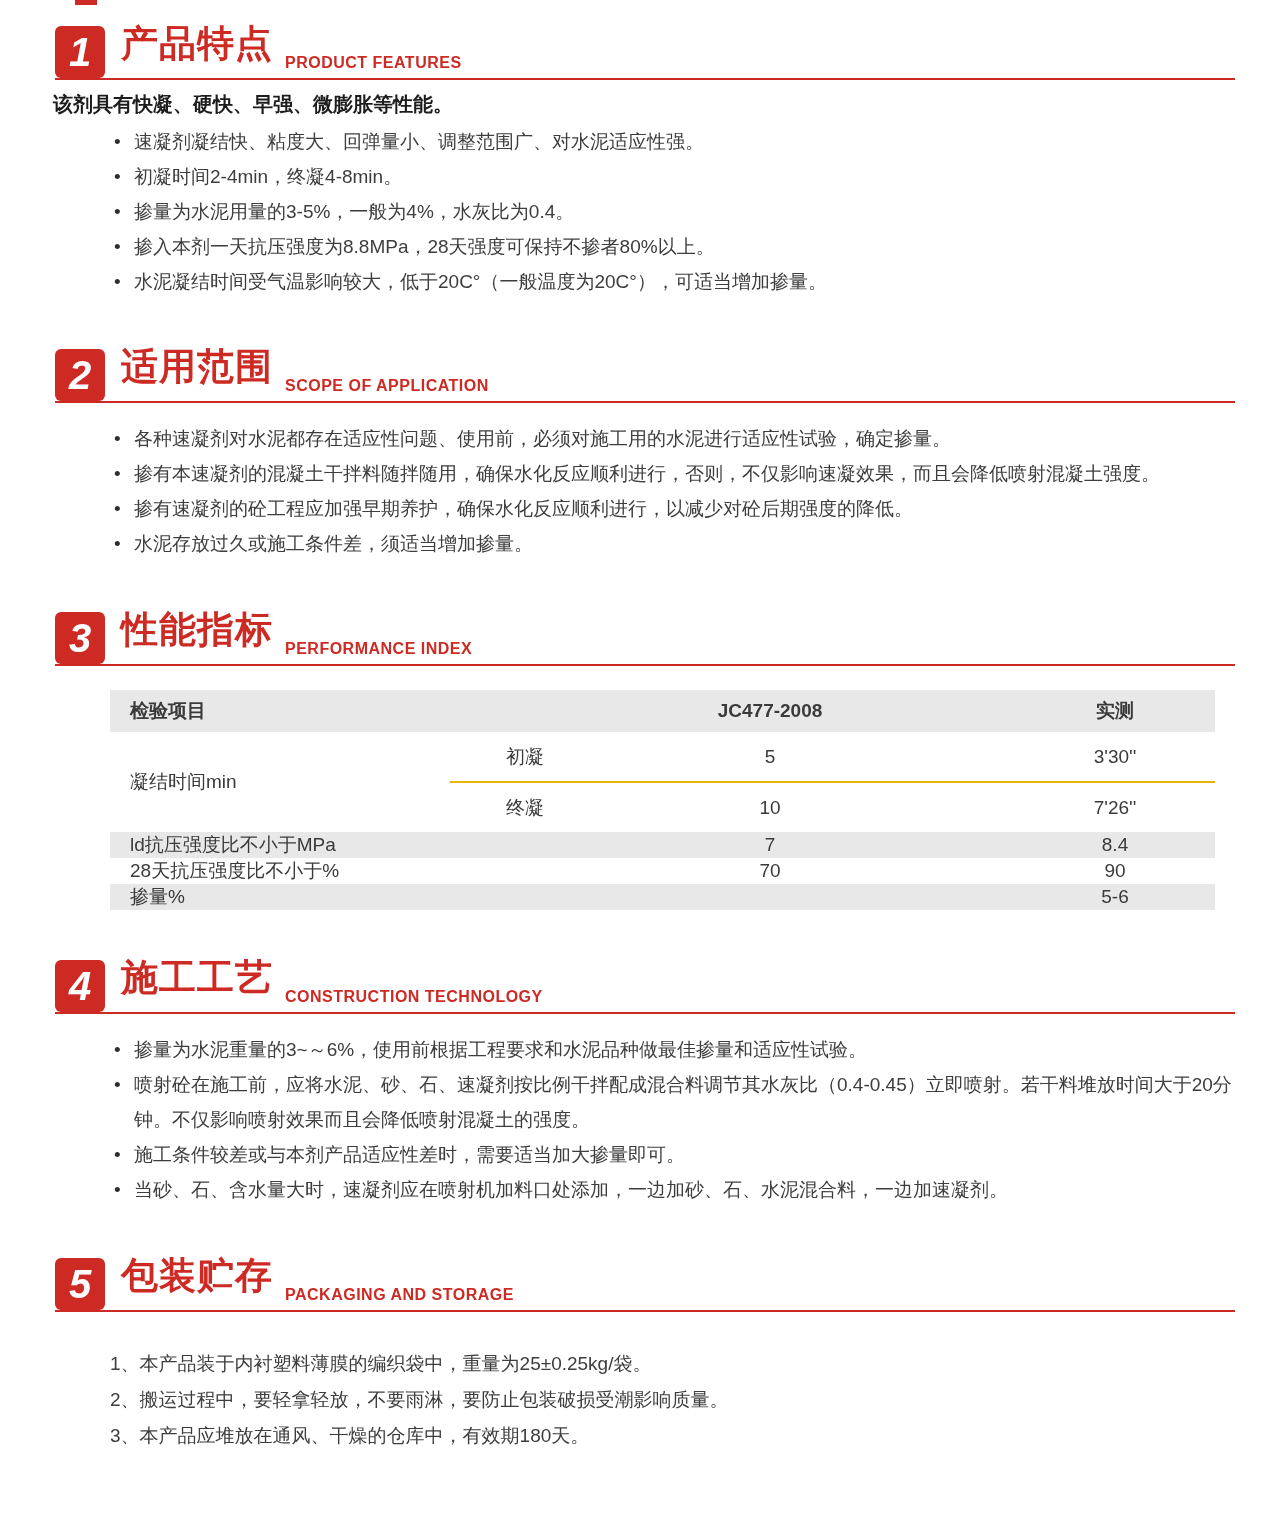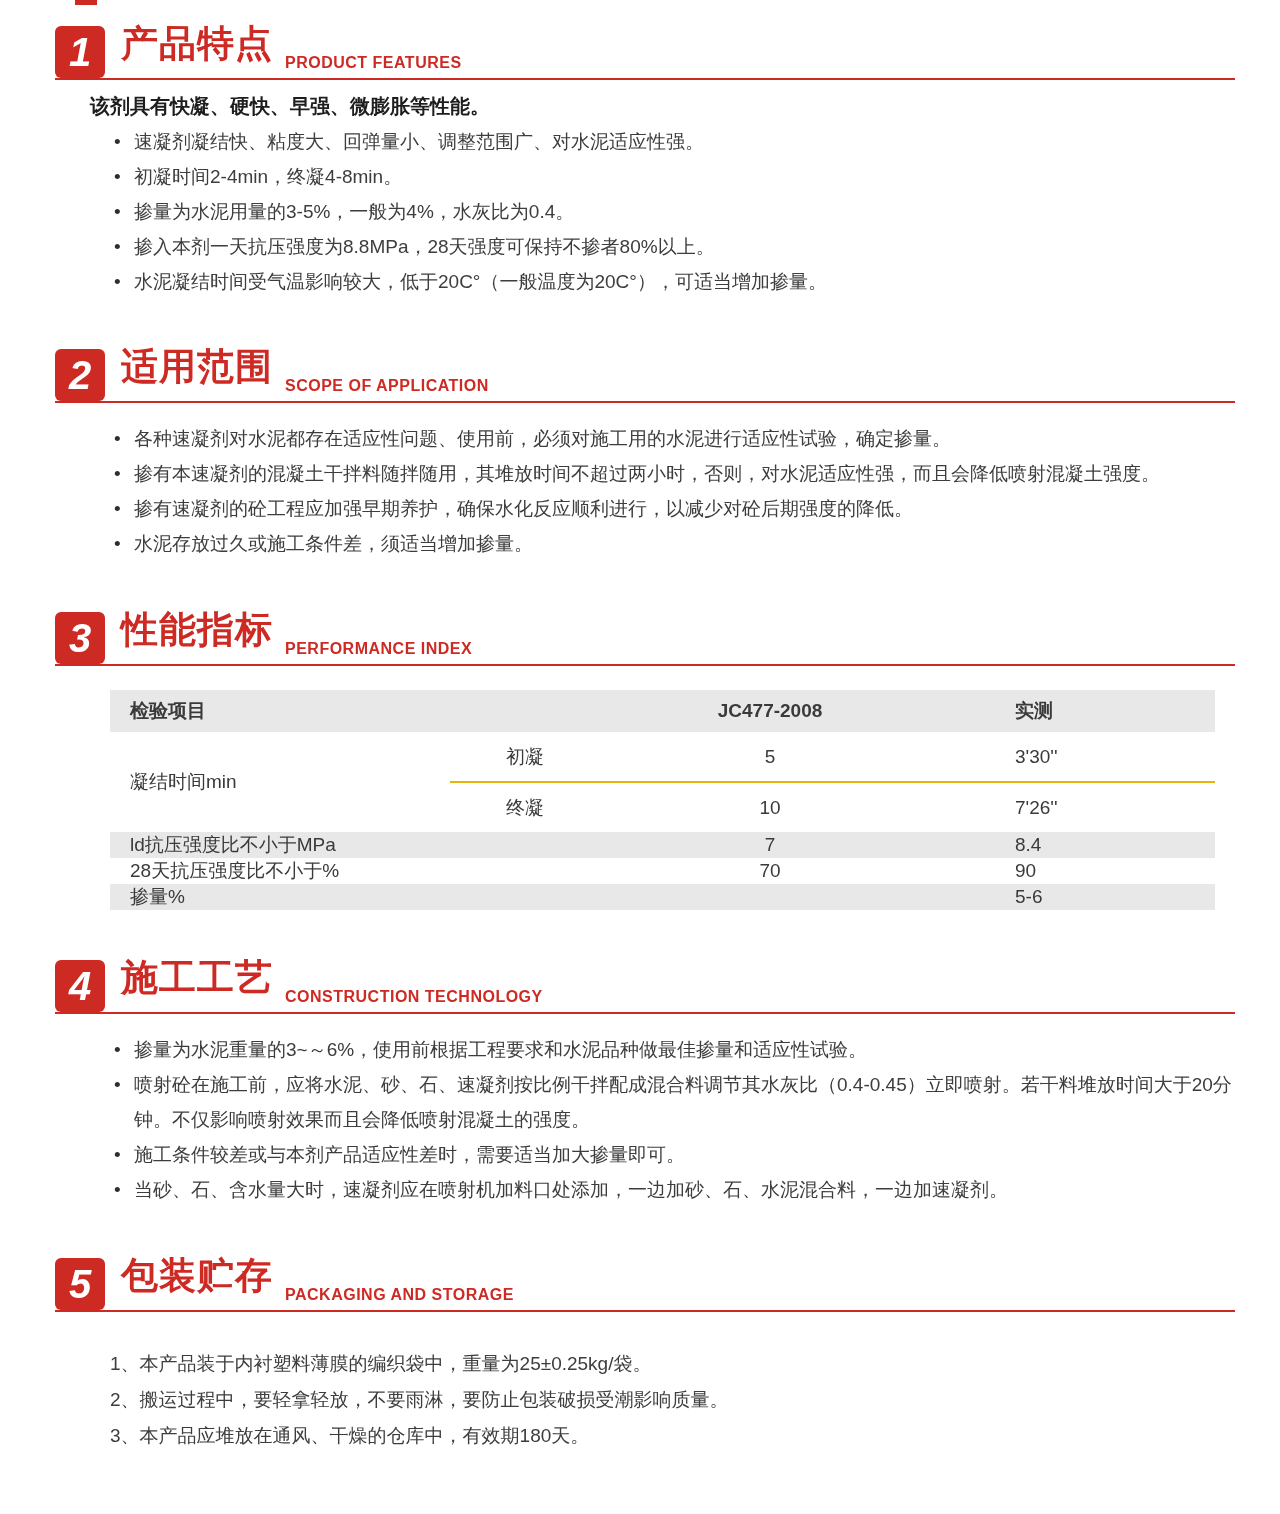--- a/index.html
+++ b/index.html
@@ -42,23 +42,23 @@
     font-size:37px; font-weight:bold; color:#ce2a24;
     line-height:1; padding-bottom:16px;
     letter-spacing:1px;
   }
   .sec-sub {
     font-size:16px; font-weight:bold; color:#ce2a24;
     margin-left:12px; padding-bottom:6px; letter-spacing:0.5px;
   }
 
   .intro {
-    margin:12px 45px 0 90px;
+    margin:12px 45px 0 53px;
     font-weight:bold; color:#1d1d1d;
-    font-size:20px; line-height:28px;
+    font-size:20px; line-height:28px;font-family:Liberation Mono, monospace;
   }
   ul.bullets {
     list-style:none;
     padding:0;
   }
   .s1 ul.bullets { margin:4px 45px 0 112px; }
   .s2 ul.bullets { margin:18px 40px 0 112px; }
   .s4 ul.bullets { margin:18px 40px 0 112px; }
   ul.bullets li {
     position:relative;
@@ -96,21 +96,21 @@
   table.perf th, table.perf td { font-weight:normal; }
   table.perf thead th {
     background:#e8e8e8;
     height:42px;
     font-weight:bold;
     text-align:left;
   }
   table.perf .cell-item  { padding-left:20px; text-align:left; }
   table.perf .cell-sub   { text-align:center; }
   table.perf .cell-std   { text-align:center; }
-  table.perf .cell-meas  { text-align:left; padding-left:75px; }
+  table.perf .cell-meas  { text-align:center; padding-left:75px; }
   table.perf tr.subrow td { height:50px; background:#ffffff; }
   table.perf tr.subrow2 td.lined { border-top:2px solid #eab308; }
   table.perf tr.plainrow td { height:21px; }
   table.perf tr.gray td { background:#e8e8e8; }
   table.perf tr.white td { background:#ffffff; }
 </style>
 </head>
 <body>
 
 <div class="top-fragment"></div>
@@ -132,21 +132,21 @@
 </div>
 
 <div class="section s2">
   <div class="sec-head">
     <div class="num-box">2</div>
     <div class="sec-title">适用范围</div>
     <div class="sec-sub">SCOPE OF APPLICATION</div>
   </div>
   <ul class="bullets">
     <li>各种速凝剂对水泥都存在适应性问题、使用前，必须对施工用的水泥进行适应性试验，确定掺量。</li>
-    <li>掺有本速凝剂的混凝土干拌料随拌随用，其堆放时间不超过两小时，否则，对水泥适应性强，而且会降低喷射混凝土强度。</li>
+    <li>掺有本速凝剂的混凝土干拌料随拌随用，确保水化反应顺利进行，否则，不仅影响速凝效果，而且会降低喷射混凝土强度。</li>
     <li>掺有速凝剂的砼工程应加强早期养护，确保水化反应顺利进行，以减少对砼后期强度的降低。</li>
     <li>水泥存放过久或施工条件差，须适当增加掺量。</li>
   </ul>
 </div>
 
 <div class="section s3">
   <div class="sec-head">
     <div class="num-box">3</div>
     <div class="sec-title">性能指标</div>
     <div class="sec-sub">PERFORMANCE INDEX</div>

